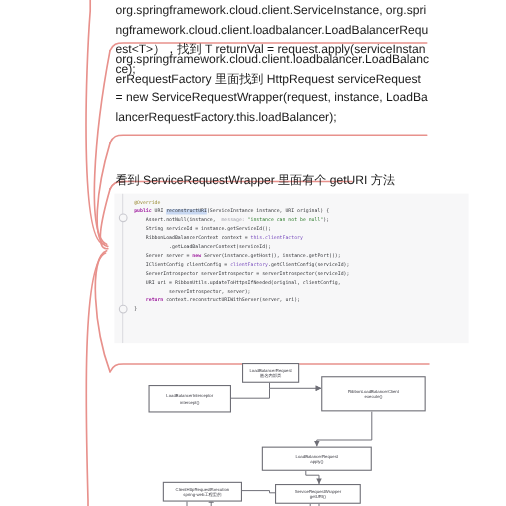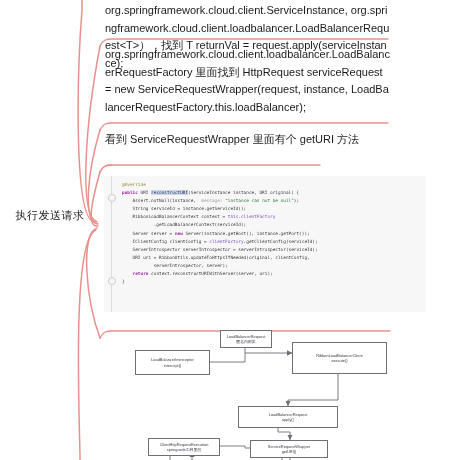--- a/index.html
+++ b/index.html
@@ -28,21 +28,21 @@
   }
 
   
   .topic{
     position:absolute;
     font-size:11px;
     line-height:17.5px;
     color:#1a1a1a;
     word-break:break-all;
   }
-  .topic.cjk{word-break:normal;}
+  .topic.cjk{word-break:normal;margin-top:25px;}
 
   
   .codecard{
     position:absolute;
     background:#f7f7f8;
     border:0;
     overflow:hidden;
   }
   .codecard .gutter{
     position:absolute;left:7px;top:0;bottom:0;width:1px;background:#dcdce0;
@@ -117,21 +117,20 @@
       <path d="M100,46 C103,40 106,39 112,39 L388,39"></path>
       <path d="M100,130 C103,124 106,123 112,123 L388,123"></path>
       <path d="M100,172 C103,166 106,165 112,165 L320,165"></path>
       <path d="M100,172 L100,172"></path>
       <path d="M100,130 L100,130"></path>
       <path d="M100,172 C103,166 106,165 112,165"></path>
       <path d="M100,338 C103,332 106,331 112,331 L390,331"></path>
     </g>
   </svg>
 
-  <div class="root-node">执行发送请求</div>
 
   <div class="topic" style="left:105px;top:2px;width:286px;">org.springframework.cloud.client.ServiceInstance, org.springframework.cloud.client.loadbalancer.LoadBalancerRequest&lt;T&gt;），找到 T returnVal = request.apply(serviceInstance);</div>
 
   <div class="topic" style="left:105px;top:46px;width:286px;">org.springframework.cloud.client.loadbalancer.LoadBalancerRequestFactory 里面找到 HttpRequest serviceRequest = new ServiceRequestWrapper(request, instance, LoadBalancerRequestFactory.this.loadBalancer);</div>
 
   <div class="topic cjk" style="left:105px;top:131px;width:286px;">看到 ServiceRequestWrapper 里面有个 getURI 方法</div>
 
 
   <div class="codecard" style="left:104px;top:176px;width:322px;height:136px;">
     <div class="gutter"></div>

